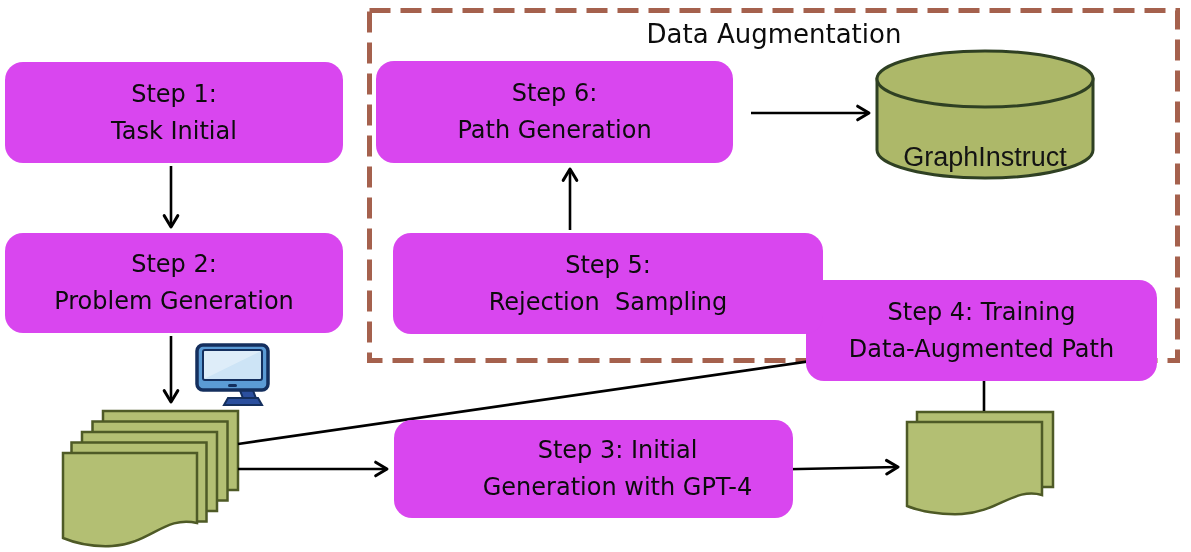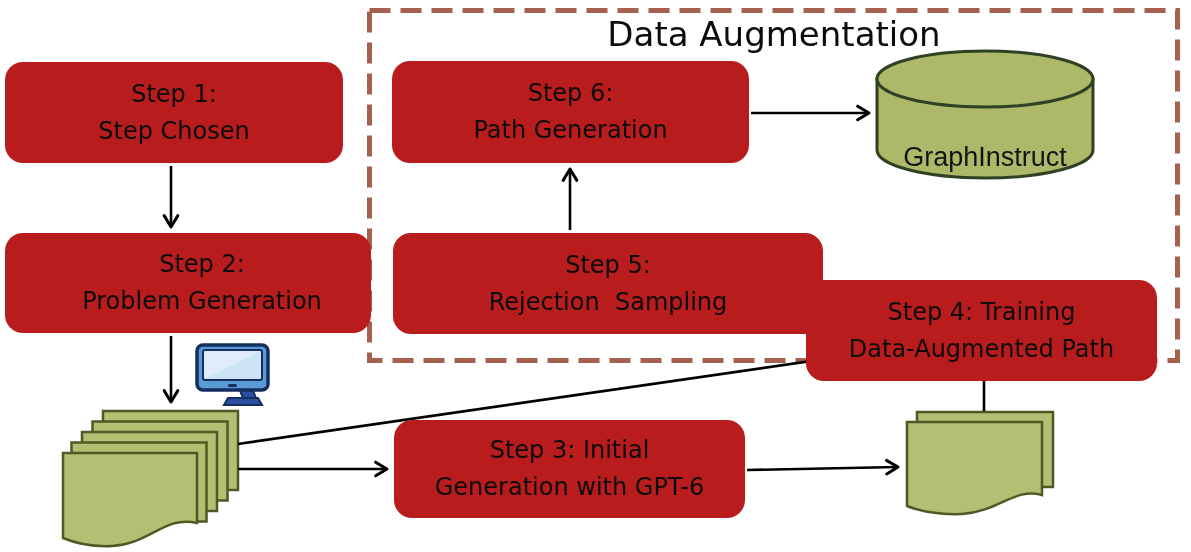--- a/index.html
+++ b/index.html
@@ -6,37 +6,37 @@
   .stage{
     position:relative;
     width:1191px;height:552px;
     background:#ffffff;
     font-family:"DejaVu Sans",sans-serif;
     overflow:hidden;
   }
   .stage svg{position:absolute;left:0;top:0;}
   .box{
     position:absolute;
-    background:#b91c1c;
+    background:#d946ef;
     border-radius:18px;
     display:flex;flex-direction:column;
     justify-content:center;align-items:center;
     color:#0c0c0c;
     font-size:24px;
   }
   .bl{display:block;white-space:pre;line-height:37px;text-align:center;}
   .s1{left:5px;top:62px;width:338px;height:101px;}
-  .s2{left:5px;top:233px;width:338px;height:100px;padding-left:28px;}
-  .s3{left:394px;top:420px;width:351px;height:98px;}
+  .s2{left:5px;top:233px;width:338px;height:100px;}
+  .s3{left:394px;top:420px;width:351px;height:98px;padding-left:48px;}
   .s4{left:806px;top:232px;width:351px;height:101px;margin-top:48px;}
   .s5{left:393px;top:233px;width:430px;height:101px;}
-  .s6{left:392px;top:61px;width:357px;height:102px;}
+  .s6{left:376px;top:61px;width:357px;height:102px;}
   .title{
     position:absolute;left:368px;top:18px;width:812px;
-    text-align:center;font-size:34px;color:#0c0c0c;line-height:32px;
+    text-align:center;font-size:26px;color:#0c0c0c;line-height:32px;
   }
   .db-label{
     position:absolute;left:877px;top:110px;width:216px;
     text-align:center;font-size:27px;color:#141414;line-height:30px;
     font-family:"Liberation Sans",sans-serif;
     margin-top:32px;
   }
 </style>
 </head>
 <body>
@@ -89,29 +89,29 @@
       <line x1="806" y1="284" x2="758" y2="284" marker-end="url(#ah)"></line>
       <line x1="570" y1="230" x2="570" y2="169" marker-end="url(#ah)"></line>
       <line x1="751" y1="113" x2="869" y2="113" marker-end="url(#ah)"></line>
     </g>
   </svg>
 
   <div class="title">Data Augmentation</div>
 
   <div class="box s1">
     <span class="bl">Step 1:</span>
-    <span class="bl">Step Chosen</span>
+    <span class="bl">Task Initial</span>
   </div>
   <div class="box s2">
     <span class="bl">Step 2:</span>
     <span class="bl">Problem Generation</span>
   </div>
   <div class="box s3">
     <span class="bl">Step 3: Initial</span>
-    <span class="bl">Generation with GPT-6</span>
+    <span class="bl">Generation with GPT-4</span>
   </div>
   <div class="box s4">
     <span class="bl">Step 4: Training</span>
     <span class="bl">Data-Augmented Path</span>
   </div>
   <div class="box s5">
     <span class="bl">Step 5:</span>
     <span class="bl">Rejection  Sampling</span>
   </div>
   <div class="box s6">

